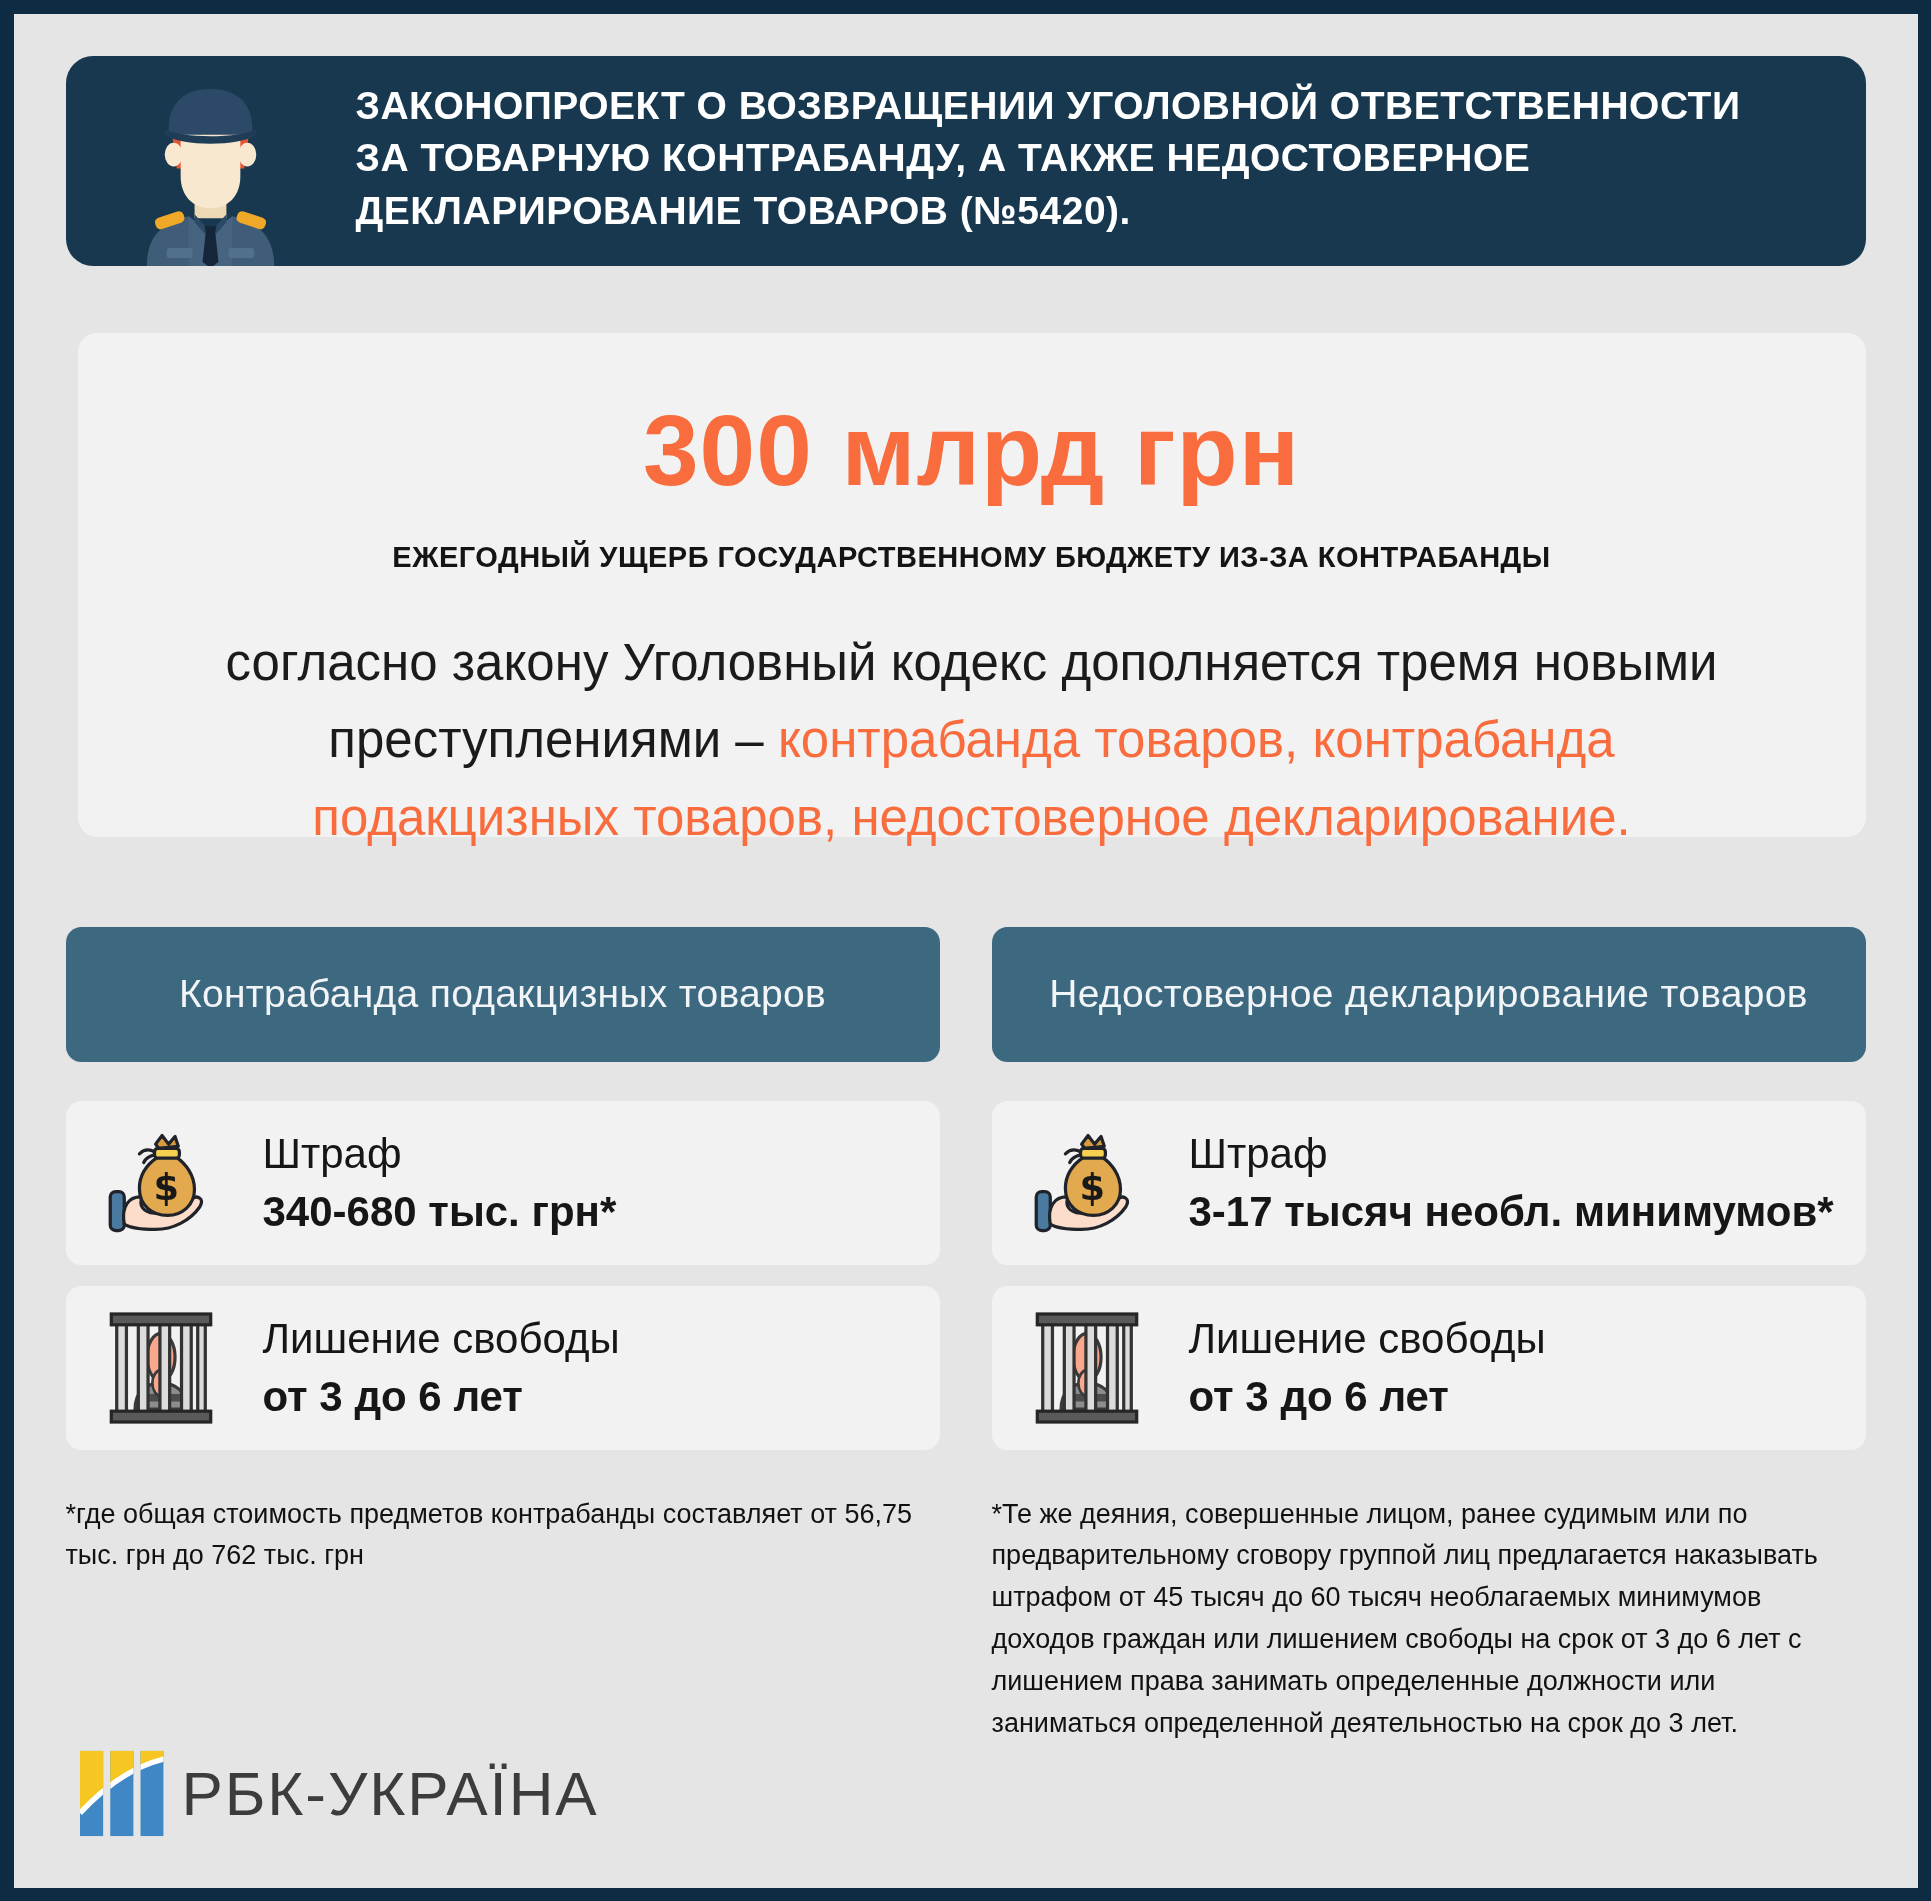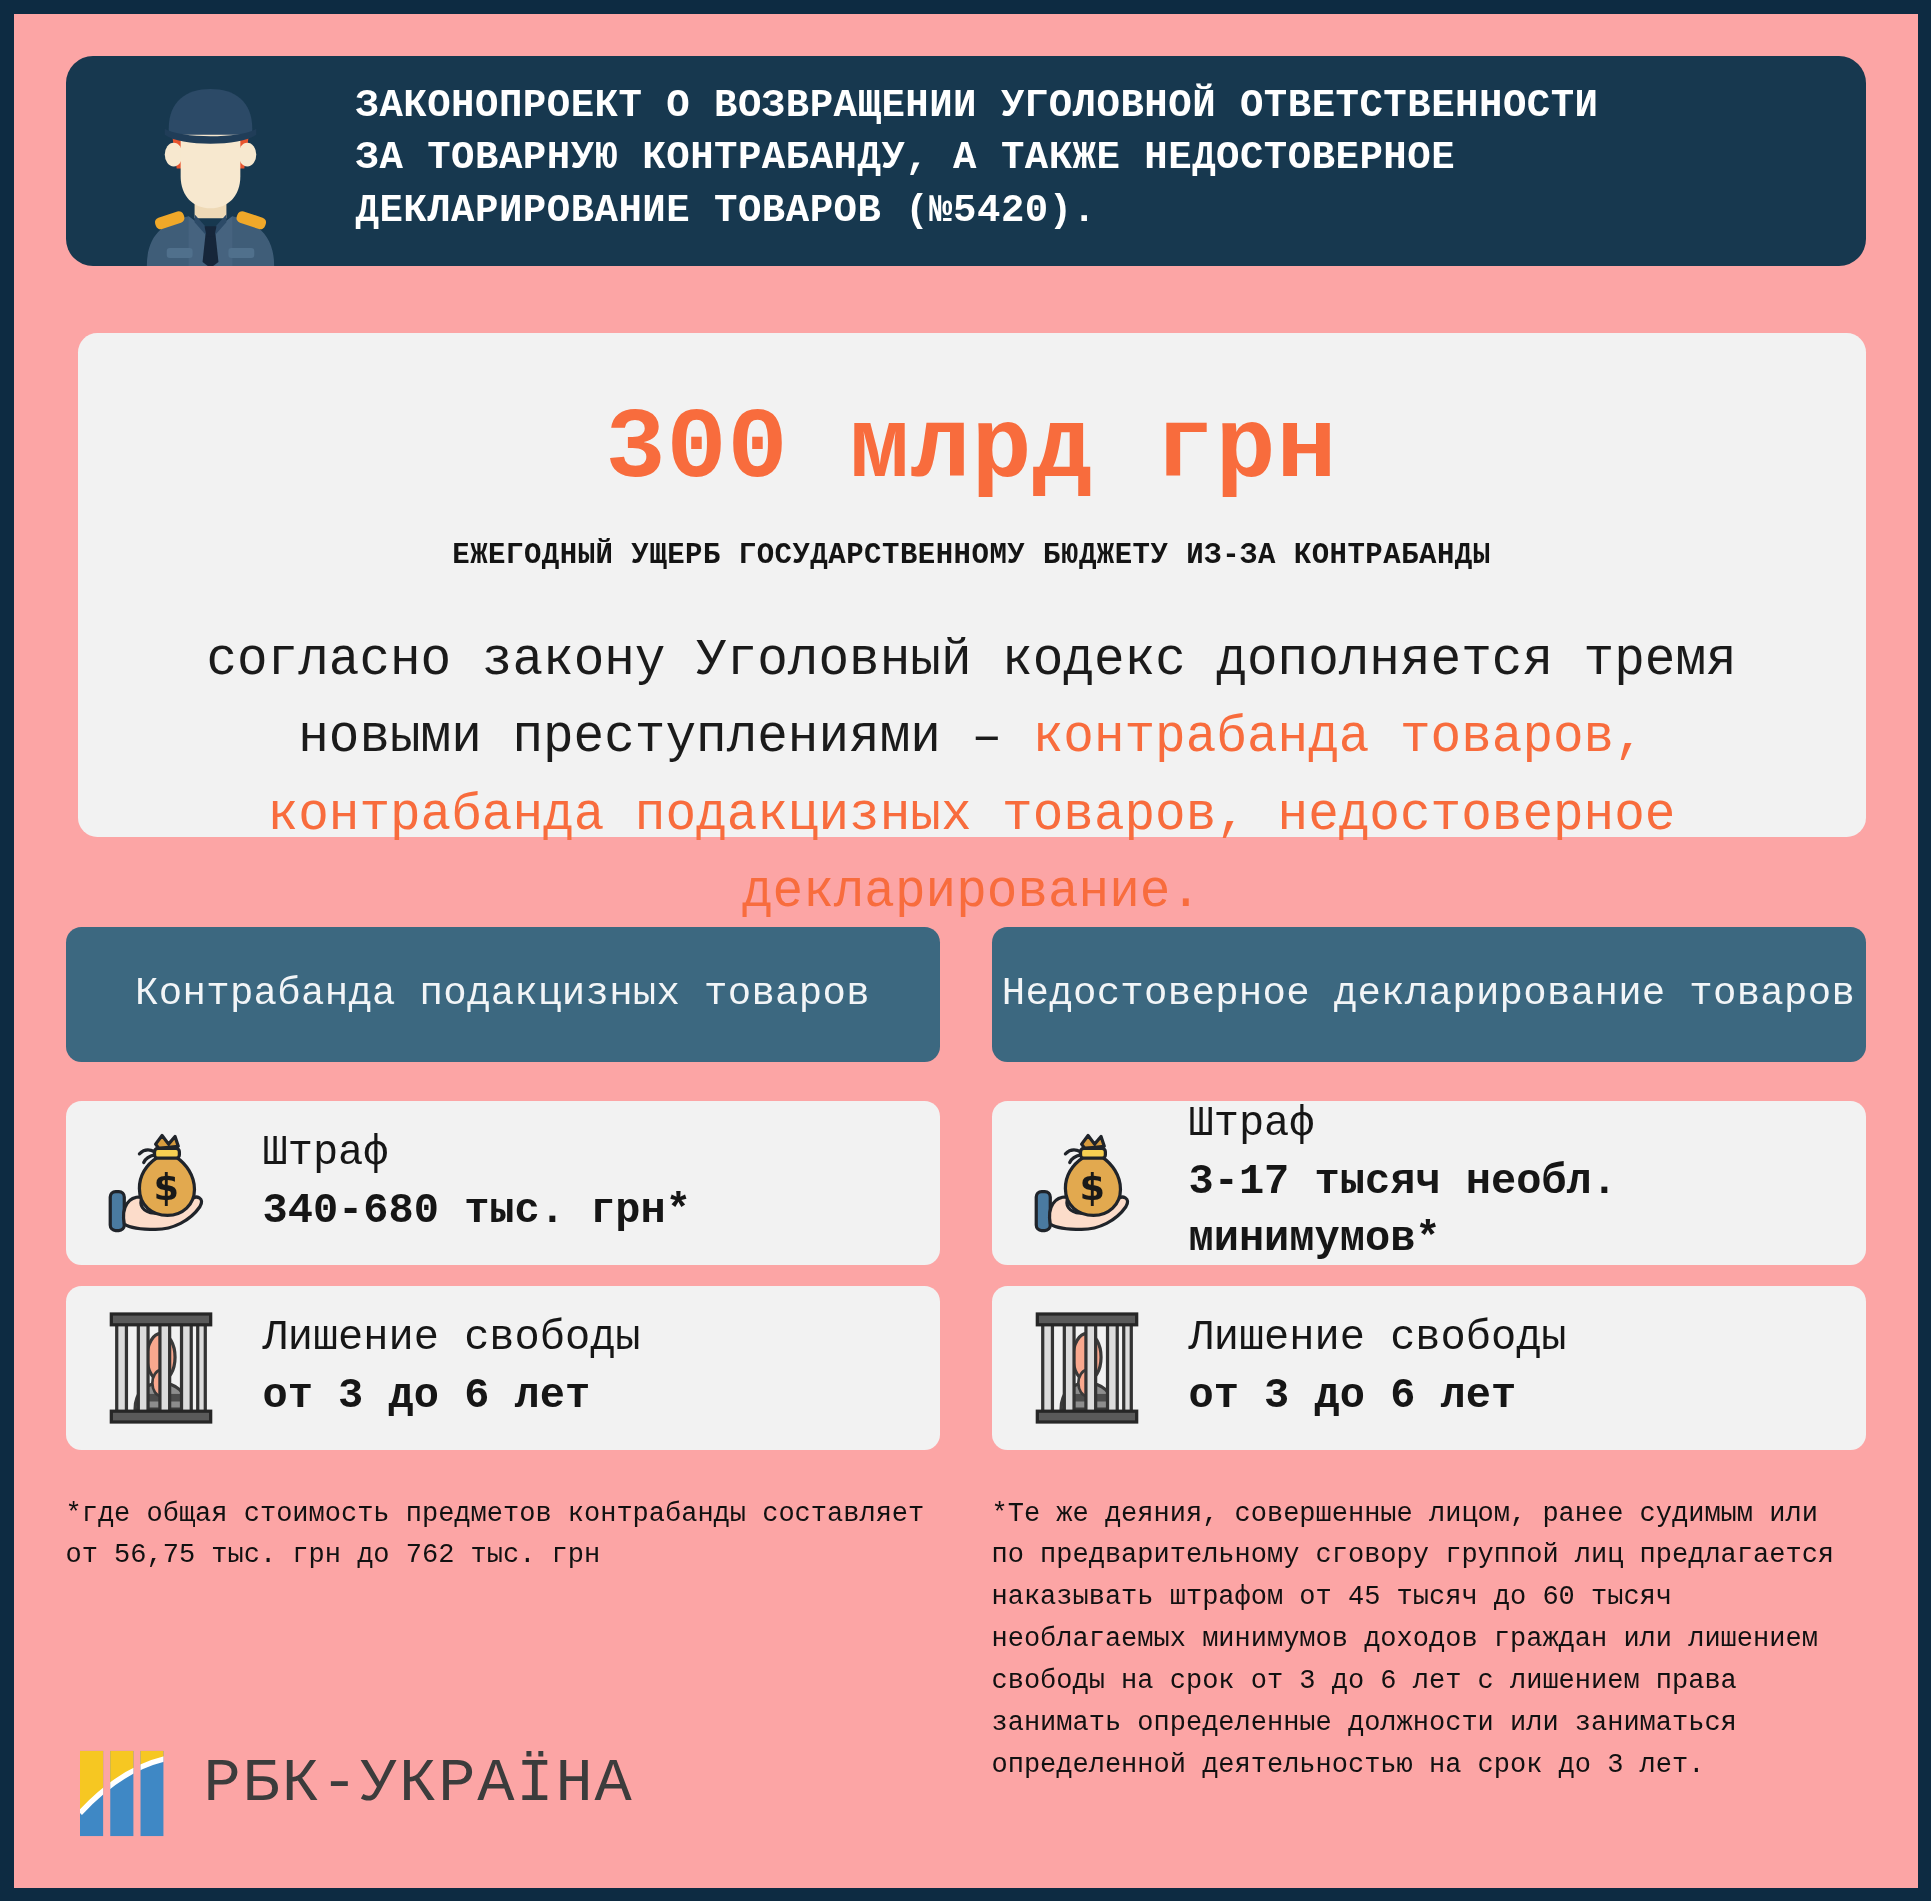--- a/index.html
+++ b/index.html
@@ -4,23 +4,22 @@
 <style>
   html,body{margin:0;padding:0;}
   body{
     width:1931px;height:1901px;
     background:#0d2b42;
     font-family:"Liberation Sans","DejaVu Sans",sans-serif;
     -webkit-font-smoothing:antialiased;
   }
   .frame{
     position:absolute;left:13.5px;top:13.5px;right:13.5px;bottom:13.5px;
-    background:#fca5a5;
+    background:#e5e5e5;
     overflow:hidden;
-    font-family:Liberation Mono, monospace;
   }
   
   .header-banner{
     position:absolute;left:52px;right:52px;top:42px;height:210px;
     background:#17384f;border-radius:27px;
     display:flex;align-items:flex-end;overflow:hidden;
   }
   .officer-wrap{flex:0 0 290px;display:flex;justify-content:center;align-items:flex-end;height:100%;}
   .officer-wrap svg{display:block;width:205px;height:189px;}
   .header-title{
@@ -62,21 +61,21 @@
   .card-text{font-size:42px;color:#161616;line-height:1.38;}
   .card-label{font-weight:normal;}
   .card-value{font-weight:bold;}
   .footnote{
     margin-top:44px;font-size:27px;line-height:1.55;color:#111111;
     padding-right:9.7px;
   }
   
   .footer{
     position:absolute;left:66px;top:1734px;
-    display:flex;gap:35px;
+    display:flex;align-items:center;gap:13px;
   }
   .rbc-mark{width:89px;height:91px;}
   .rbc-text{
     font-size:62px;color:#3c3c3c;font-weight:500;letter-spacing:1.9px;
   }
 </style>
 </head>
 <body>
 
 <svg width="0" height="0" style="position:absolute" aria-hidden="true">

